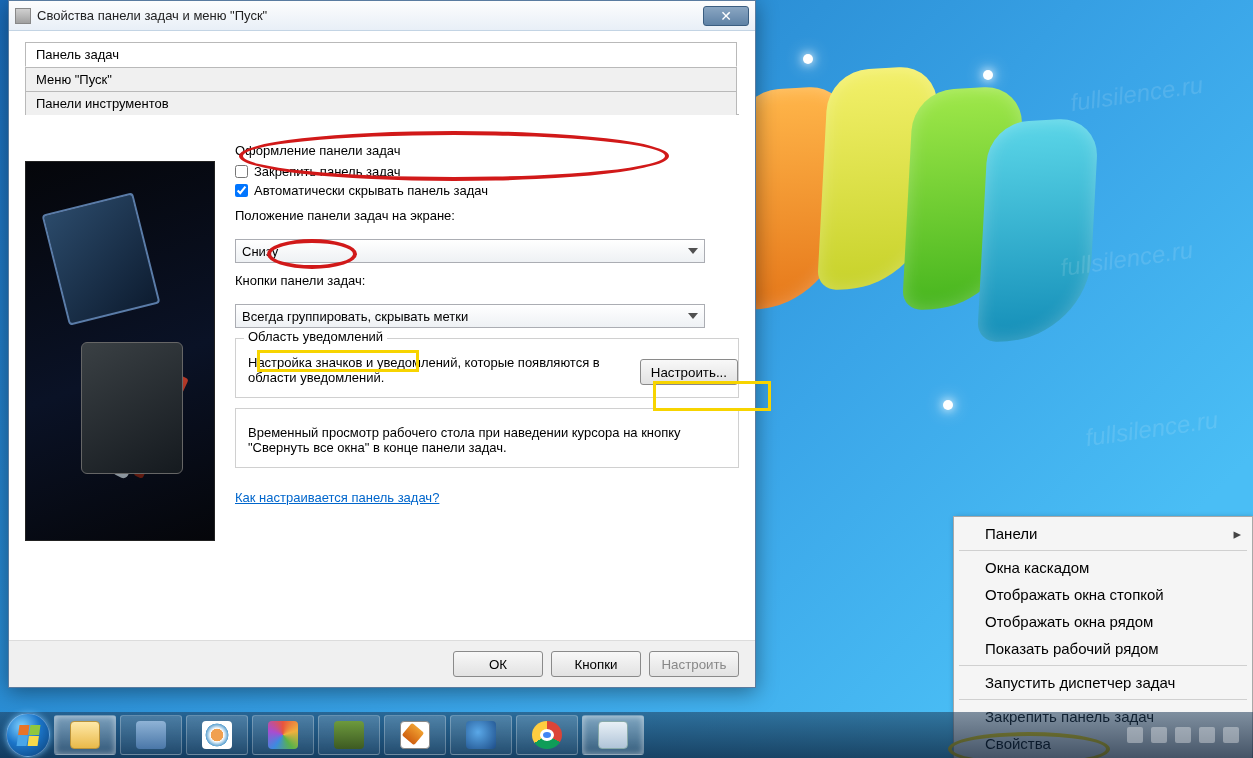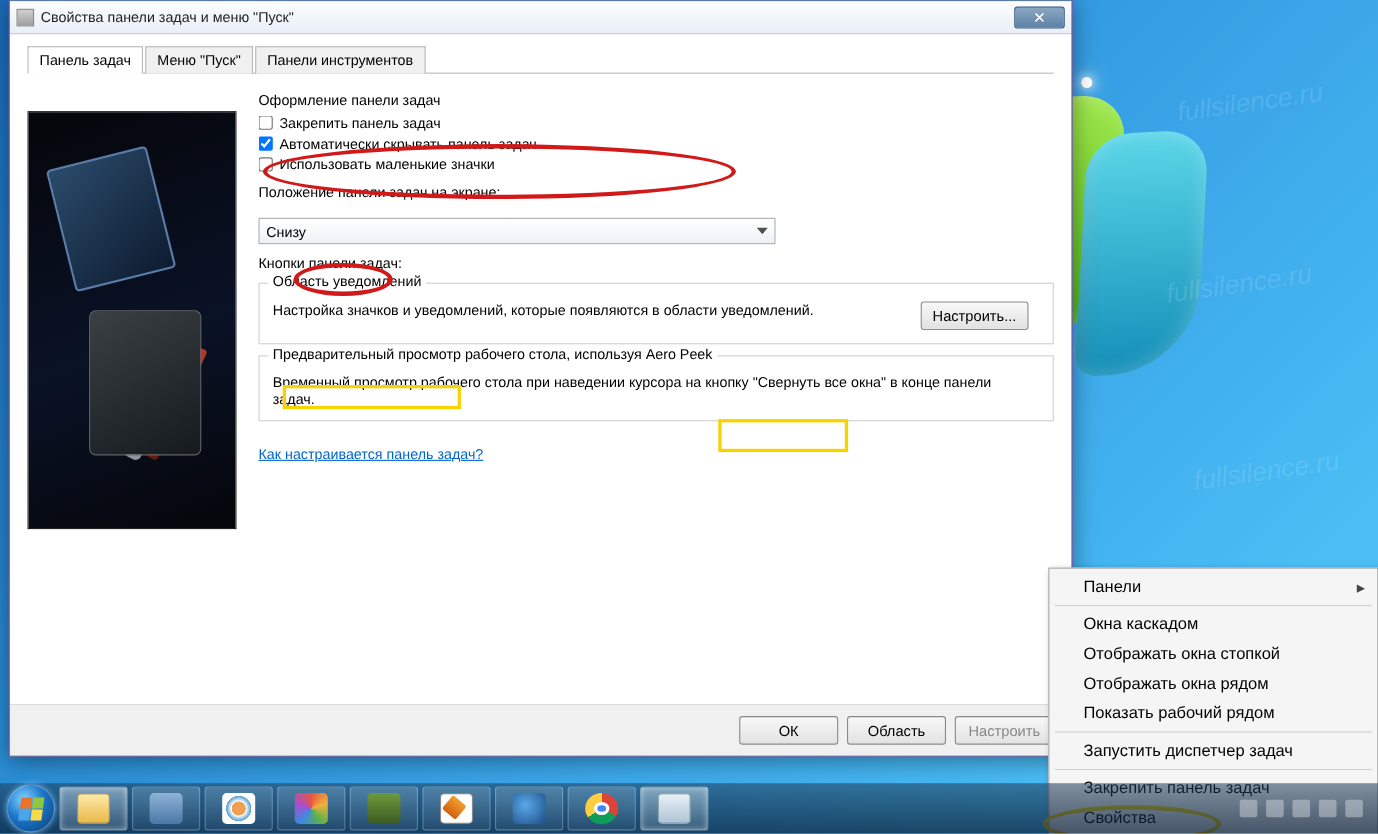--- a/index.html
+++ b/index.html
@@ -16,23 +16,23 @@
   position: absolute;
   color: rgba(255,255,255,0.12);
   font-size: 24px;
   font-style: italic;
   pointer-events: none;
   transform: rotate(-8deg);
 }
 .dialog {
   position: absolute;
   left: 8px; top: 0;
-  width: 967px;
+  width: 748px;
   height: 688px;
-  background: #a21caf;
+  background: #0c4a6e;
   border: 1px solid #5a7ca0;
   box-shadow: 0 4px 20px rgba(0,0,0,.4);
   display: flex;
   flex-direction: column;
 }
 .titlebar {
   height: 30px;
   background: linear-gradient(#fdfdfd,#e8eff7);
   border-bottom: 1px solid #c3d4e4;
   display: flex;
@@ -58,21 +58,22 @@
 }
 .client {
   flex: 1;
   background: #fff;
   position: relative;
   padding: 10px 16px 12px 16px;
 }
 .tabs {
   display: flex;
   border-bottom: 1px solid #b9b9b9;
-  margin-bottom: 12px;
+  margin-bottom: 24px;
+  flex-direction: column;
 }
 .tab {
   padding: 4px 10px;
   border: 1px solid #b9b9b9;
   border-bottom: none;
   background: #f0f0f0;
   margin-right: 2px;
   cursor: pointer;
   position: relative;
   top: 1px;
@@ -138,25 +139,25 @@
   justify-content: space-between;
   cursor: pointer;
   margin: 16px 0 10px 0;
   text-align: right;
 }
 .select .arrow {
   width:0;height:0;border-left:5px solid transparent;border-right:5px solid transparent;border-top:6px solid #505050;
 }
 .fieldset {
   border: 1px solid #d0d0d0;
-  padding: 16px 22px 12px 12px;
+  padding: 16px 0 12px 12px;
   margin: 10px 0;
   position: relative;
   display: flex;
-  align-items: flex-start;
+  align-items: flex-end;
   gap: 10px;
 }
 .fieldset .legend {
   position: absolute;
   top: -10px; left: 8px;
   background: #fff;
   padding: 0 4px;
 }
 .fieldset-text { flex: 1; }
 .win-btn {
@@ -316,57 +317,56 @@
       <div class="settings-col">
         <div class="section-title">Оформление панели задач</div>
         <label class="chk-row">
           <input type="checkbox" style="">
           <span>Закрепить панель задач</span>
         </label>
         <label class="chk-row">
           <input type="checkbox" checked="" style="">
           <span>Автоматически скрывать панель задач</span>
         </label>
-        <label class="chk-row">
-          <input type="checkbox" style="">
-          <span>Использовать маленькие значки</span>
-        </label>
 
         <div class="section-title" style="margin-top:10px">Положение панели задач на экране:</div>
         <div class="select">
           <span>Снизу</span>
           <span class="arrow"></span>
         </div>
 
         <div class="section-title">Кнопки панели задач:</div>
+        <div class="select">
+          <span>Всегда группировать, скрывать метки</span>
+          <span class="arrow"></span>
+        </div>
 
         <div class="fieldset">
           <span class="legend">Область уведомлений</span>
           <div class="fieldset-text">Настройка значков и уведомлений, которые появляются в области уведомлений.</div>
           <button class="win-btn">Настроить...</button>
         </div>
 
         <div class="fieldset" style="display:block">
-          <span class="legend">Предварительный просмотр рабочего стола, используя Aero Peek</span>
           <div style="margin-bottom:0">Временный просмотр рабочего стола при наведении курсора на кнопку "Свернуть все окна" в конце панели задач.</div>
         </div>
 
         <a class="link">Как настраивается панель задач?</a>
       </div>
     </div>
 
     <div class="red-oval" style="left:230px;top:100px;width:430px;height:50px"></div>
     <div class="red-oval" style="left:258px;top:208px;width:90px;height:30px"></div>
     <div class="yel-box" style="left:248px;top:319px;width:162px;height:22px"></div>
     <div class="yel-box" style="left:644px;top:350px;width:118px;height:30px"></div>
   </div>
 
   <div class="dlg-buttons">
     <button class="win-btn">ОК</button>
-    <button class="win-btn">Область</button>
+    <button class="win-btn">Кнопки</button>
     <button class="win-btn" style="color:#888">Настроить</button>
   </div>
 </div>
 
 <div class="context-menu">
   <div class="ctx-item has-sub">Панели</div>
   <div class="ctx-sep"></div>
   <div class="ctx-item">Окна каскадом</div>
   <div class="ctx-item">Отображать окна стопкой</div>
   <div class="ctx-item">Отображать окна рядом</div>

